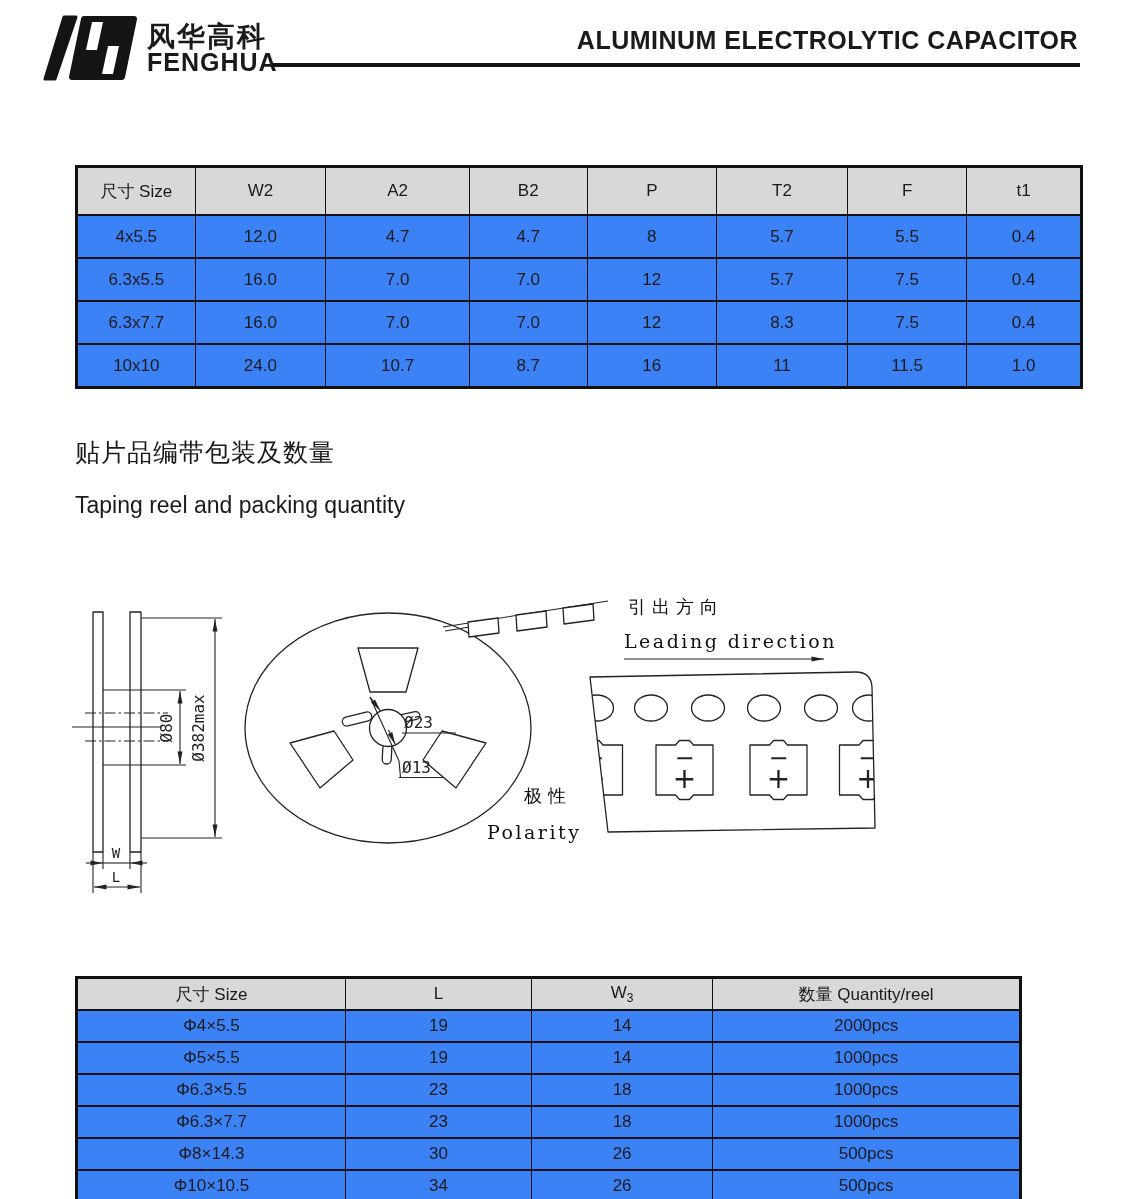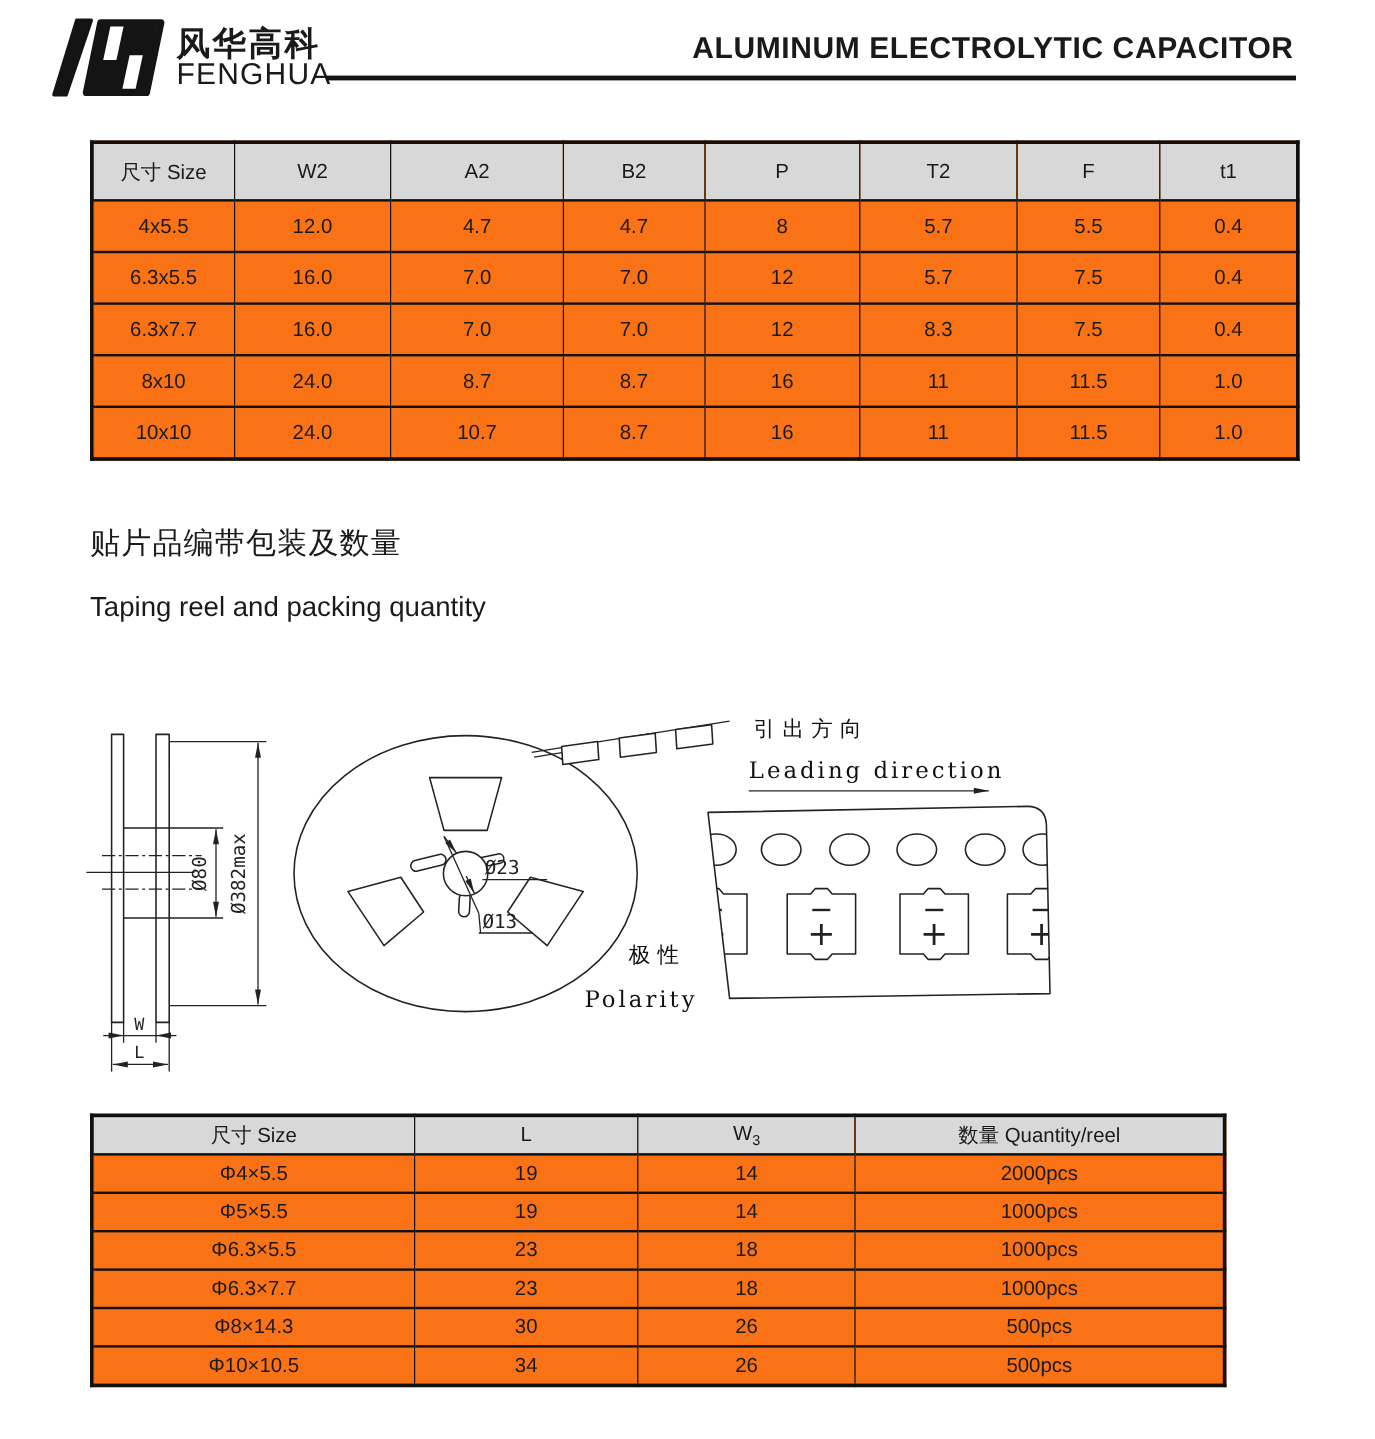--- a/index.html
+++ b/index.html
@@ -3,26 +3,26 @@
 <meta charset="utf-8">
 <style>
   html,body{margin:0;padding:0;background:#fff;}
   .page{position:relative;width:1146px;height:1199px;background:#fff;overflow:hidden;
         font-family:"Liberation Sans",sans-serif;color:#1a1a1a;}
 
   
   .logo-mark{position:absolute;left:42px;top:14px;}
   .reg{position:absolute;left:126px;top:16px;font-size:12px;font-weight:bold;}
   .logo-cn{position:absolute;left:147px;top:18px;font-size:28px;font-weight:bold;letter-spacing:2px;}
-  .logo-en{position:absolute;left:147px;top:48px;font-size:25px;font-weight:normal;letter-spacing:1px;}
+  .logo-en{position:absolute;left:147px;top:48px;font-size:25px;font-weight:bold;letter-spacing:1px;}
   .doc-title{position:absolute;right:68px;top:26px;font-size:25px;font-weight:bold;letter-spacing:.5px;}
   .title-rule{position:absolute;left:272px;top:63px;width:808px;height:4px;background:#141414;}
 
   
-  table{border-collapse:collapse;table-layout:fixed;background:#f97316;}
+  table{border-collapse:collapse;table-layout:fixed;background:#3b82f6;margin-top:48px;}
   th,td{border-left:1.2px solid #111;border-right:1.2px solid #111;
         border-top:2.5px solid #111;border-bottom:2.5px solid #111;
         text-align:center;vertical-align:middle;font-size:17px;font-weight:normal;
         padding:0;overflow:hidden;}
   th{background:#d8d8d8;}
   sub{font-size:12px;}
   .tbl1{position:absolute;left:75px;top:117px;width:1008px;border:3px solid #111;}
   .tbl1 th{height:46px;}
   .tbl1 td{height:41px;}
   .tbl2{position:absolute;left:75px;top:928px;width:947px;border:3px solid #111;}
@@ -108,30 +108,20 @@
         </tr>
         <tr>
           <td>6.3x7.7</td>
           <td>16.0</td>
           <td>7.0</td>
           <td>7.0</td>
           <td>12</td>
           <td>8.3</td>
           <td>7.5</td>
           <td>0.4</td>
-        </tr>
-        <tr>
-          <td>8x10</td>
-          <td>24.0</td>
-          <td>8.7</td>
-          <td>8.7</td>
-          <td>16</td>
-          <td>11</td>
-          <td>11.5</td>
-          <td>1.0</td>
         </tr>
         <tr>
           <td>10x10</td>
           <td>24.0</td>
           <td>10.7</td>
           <td>8.7</td>
           <td>16</td>
           <td>11</td>
           <td>11.5</td>
           <td>1.0</td>

